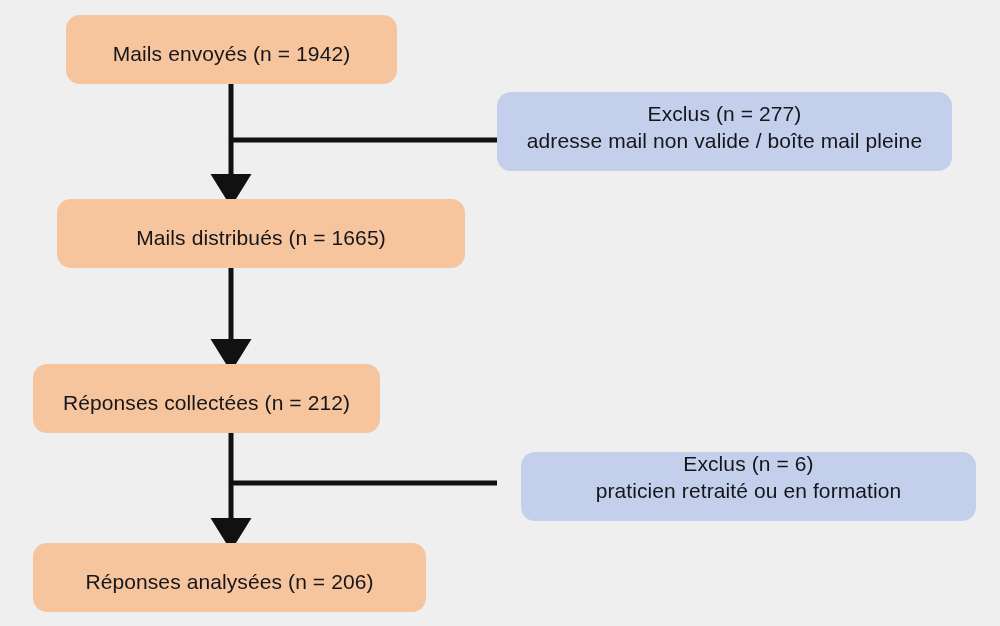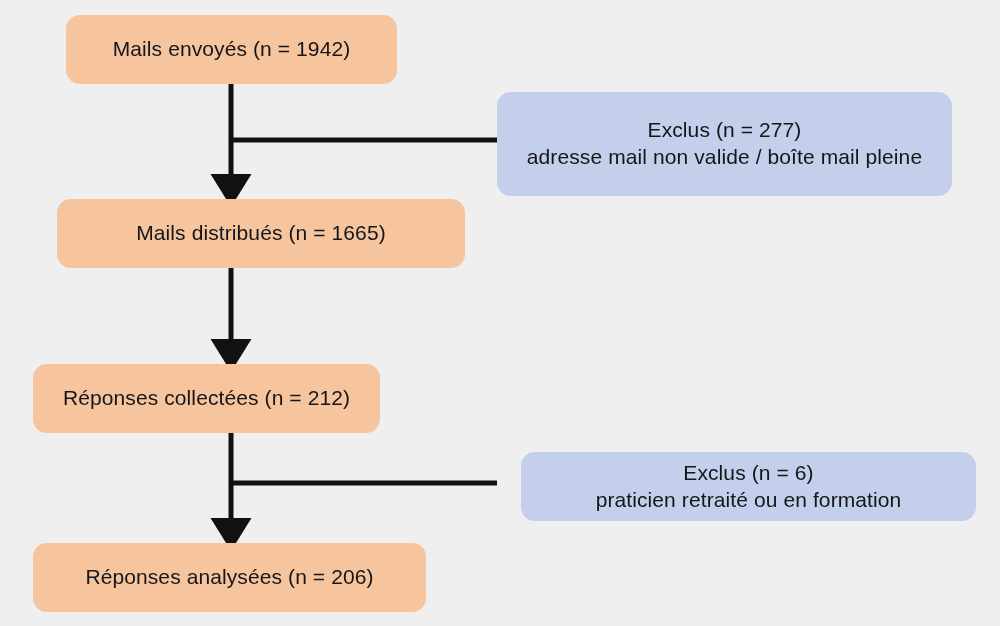--- a/index.html
+++ b/index.html
@@ -24,37 +24,37 @@
     left: 0;
     top: 0;
     width: 1000px;
     height: 626px;
   }
   .node {
     position: absolute;
     box-sizing: border-box;
     border-radius: 14px;
     display: flex;
-    align-items: center;
+    align-items: flex-end;
     justify-content: center;
     text-align: center;
     color: #15161a;
     font-size: 21px;
     line-height: 1.28;
     letter-spacing: 0.1px;
-    padding: 0 12px;
+    padding: 16px 12px;
     z-index: 2;
   }
   .node.orange { background: #f6c49d; }
   .node.blue   { background: #c4cfec; }
   .node-label { display: block; white-space: pre-line; }
 
   
   #node-sent       { left: 66px;  top: 15px;  width: 331px; height: 69px; }
-  #node-excluded-1 { left: 497px; top: 92px;  width: 455px; height: 104px; }
+  #node-excluded-1 { left: 497px; top: 92px;  width: 455px; height: 79px; }
   #node-delivered  { left: 57px;  top: 199px; width: 408px; height: 69px; }
   #node-collected  { left: 33px;  top: 364px; width: 347px; height: 69px; }
   #node-excluded-2 { left: 521px; top: 452px; width: 455px; height: 69px; }
   #node-analysed   { left: 33px;  top: 543px; width: 393px; height: 69px; }
 </style>
 </head>
 <body>
 
 <div id="flow-root">
 

